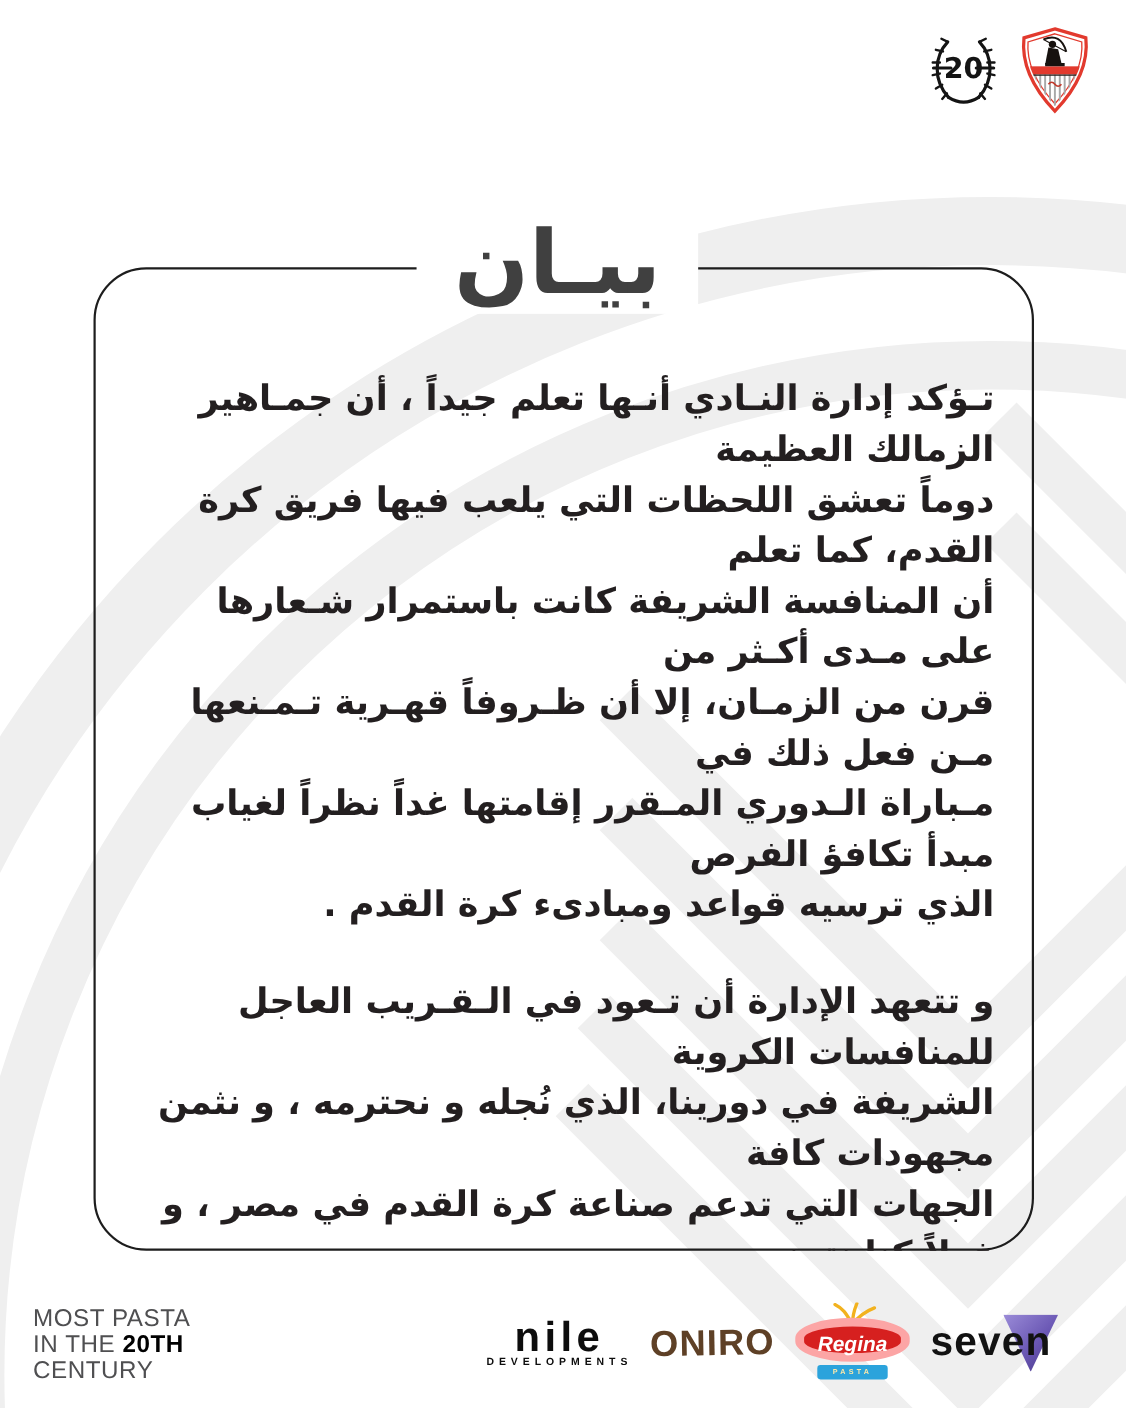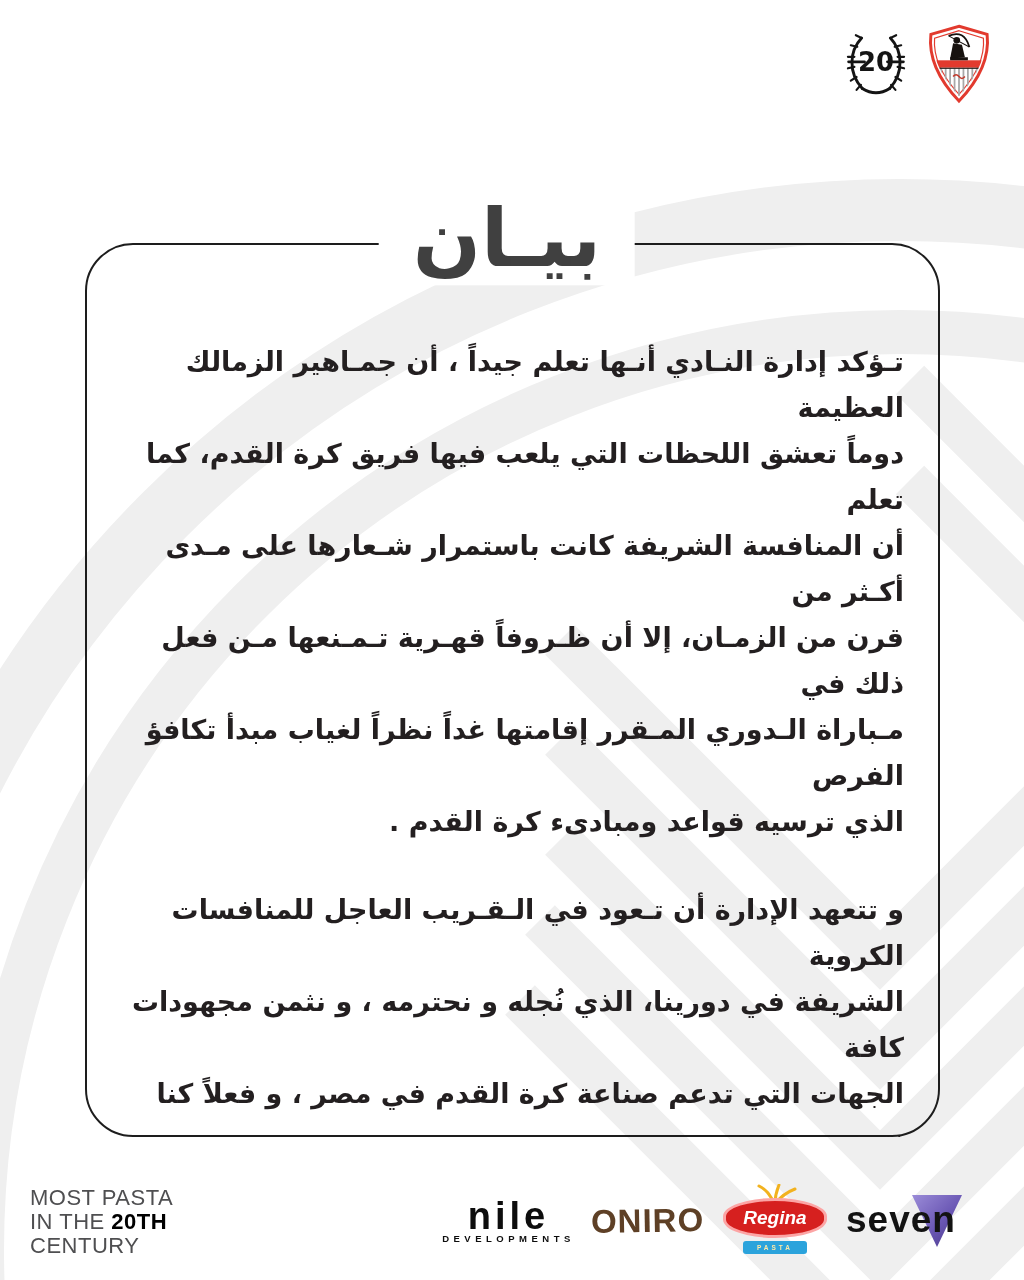--- a/index.html
+++ b/index.html
@@ -17,21 +17,21 @@
 
   
   .statement-box { position:absolute; left:85px; top:243px; width:855px; height:894px;
                    border:2px solid #1d1d1d; border-radius:48px; z-index:1; }
   .statement-title { position:absolute; left:50%; top:243px; transform:translate(-52%,-54%);
                      background:#ffffff; padding:6px 34px; color:#404040;
                      font-size:80px; font-weight:700; line-height:1; z-index:2; }
   .statement-body { position:absolute; left:85px; top:243px; width:855px; height:894px;
                     z-index:1; padding:96px 36px 0 36px; direction:rtl; text-align:right;
                     color:#231f20; font-weight:700; overflow:hidden; }
-  .para { white-space:pre-line; font-size:27px; line-height:46px; margin-bottom:42px; }
+  .para { white-space:pre-line; font-size:32px; line-height:46px; margin-bottom:42px; }
 
   
   .most-titled { position:absolute; left:30px; top:1186px; z-index:2;
                  font-family:"Liberation Sans", sans-serif; color:#4f4f51;
                  font-size:22px; line-height:24px; letter-spacing:0.5px; }
   .most-titled b { color:#000000; font-weight:700; }
 
   .sponsors { position:absolute; right:46px; top:1188px; height:66px; z-index:2;
               display:flex; align-items:center; gap:16px;
               font-family:"Liberation Sans", sans-serif; }
@@ -40,21 +40,21 @@
   .nile-word { font-size:38px; font-weight:700; letter-spacing:4px; line-height:34px; }
   .nile-sub  { font-size:9.5px; font-weight:700; letter-spacing:4.5px; margin-top:0; }
 
   .oniro-logo { font-size:33px; font-weight:800; letter-spacing:1px; color:#5e4026;
                 transform:rotate(-1deg); }
 
   .regina-logo { position:relative; width:110px; height:62px; text-align:center; }
   .regina-wheat { position:absolute; left:50%; top:-6px; transform:translateX(-50%); }
   .regina-oval { position:absolute; left:50%; top:8px; transform:translateX(-50%);
                  width:104px; height:40px; background:#d6201f;
-                 border:3px solid #fca5a5; border-radius:50% / 46%;
+                 border:8px solid #fca5a5; border-radius:50% / 46%;
                  color:#fff; font-style:italic; font-weight:700; font-size:19px; line-height:34px; }
   .regina-ribbon { position:absolute; left:50%; bottom:-2px; transform:translateX(-50%);
                    width:64px; height:13px; background:#2ba3dc; border-radius:3px;
                    color:#ffe9a8; font-size:6.5px; font-weight:700; letter-spacing:3px;
                    line-height:13px; }
 
   .seven-logo { position:relative; width:132px; height:56px; }
   .seven-tri { position:absolute; left:66px; top:2px; width:50px; height:52px;
                background:linear-gradient(135deg,#9b8cd8 0%,#6a57b4 55%,#463585 100%);
                clip-path:polygon(0 0,100% 0,50% 100%); z-index:0; }

